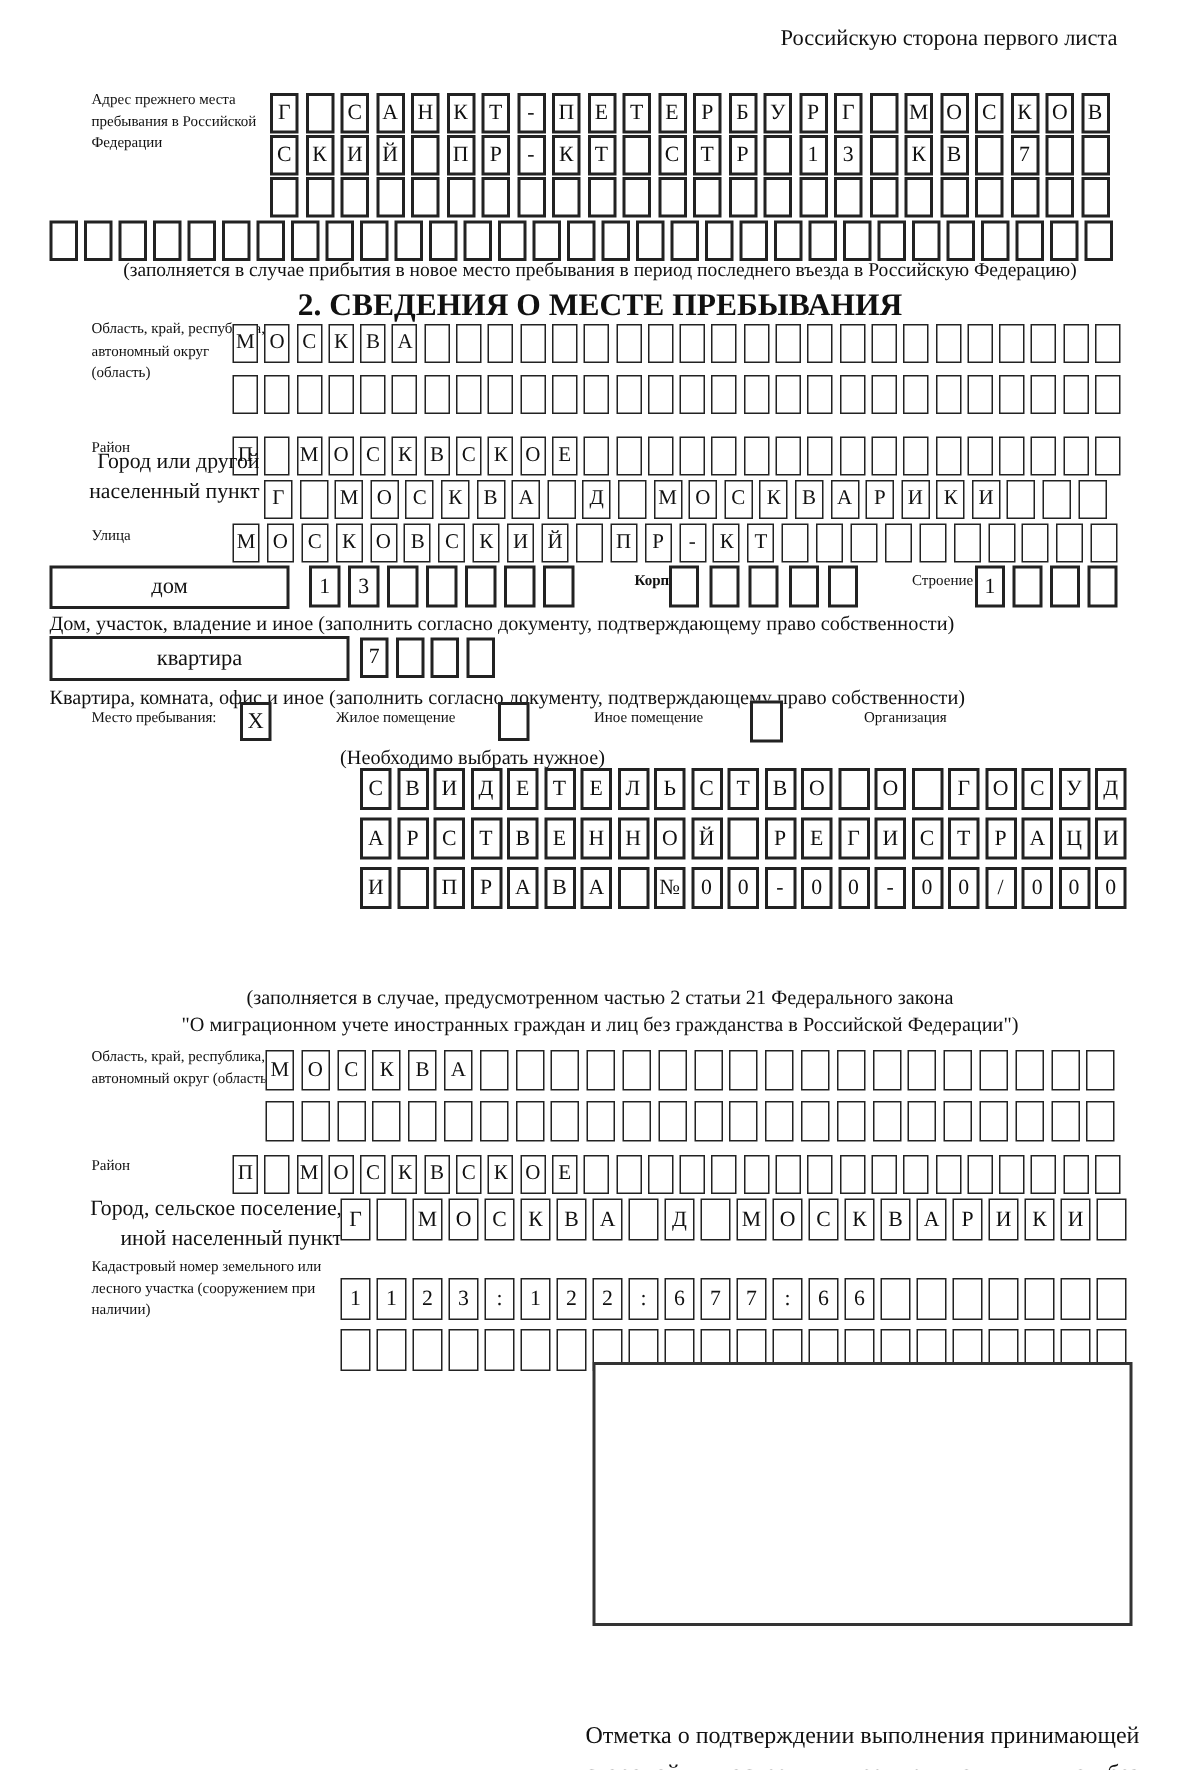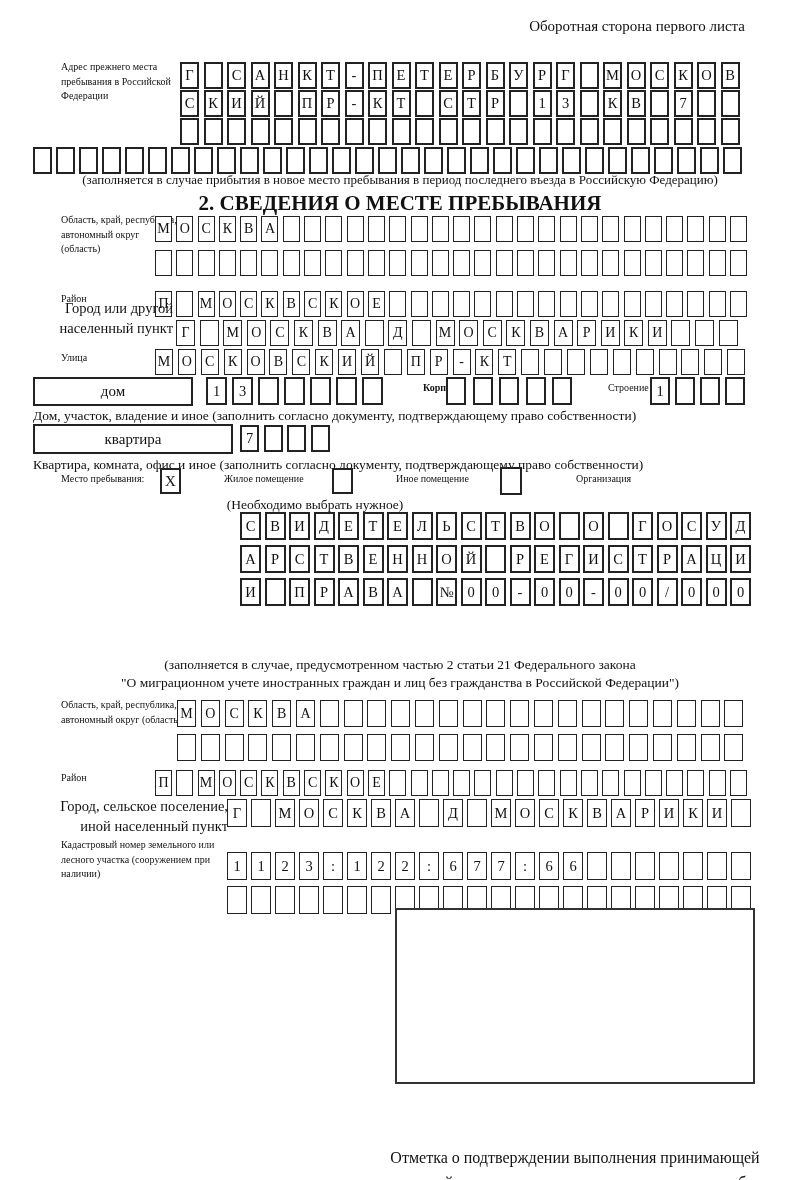--- a/index.html
+++ b/index.html
@@ -41,21 +41,21 @@
   }
   .stamp{
     border:2px solid #333;background:#fff;box-sizing:border-box;
   }
 </style>
 </head>
 <body>
 
 <div class="page">
 
-  <div class="abs" style="top:18px;left:0;right:55px;text-align:right;font-size:15px;">Оборотная сторона первого листа</div>
+  <div class="abs" style="top:18px;left:0;right:55px;text-align:right;font-size:15px;">Российскую сторона первого листа</div>
 
   <div class="abs lbl" style="left:33px;top:60px;width:125px;">Адрес прежнего места пребывания в Российской Федерации</div>
   <div class="cr c-lg" style="left:180px;top:62px;">
       <span class="cell">Г</span>
       <span class="cell"></span>
       <span class="cell">С</span>
       <span class="cell">А</span>
       <span class="cell">Н</span>
       <span class="cell">К</span>
       <span class="cell">Т</span>

